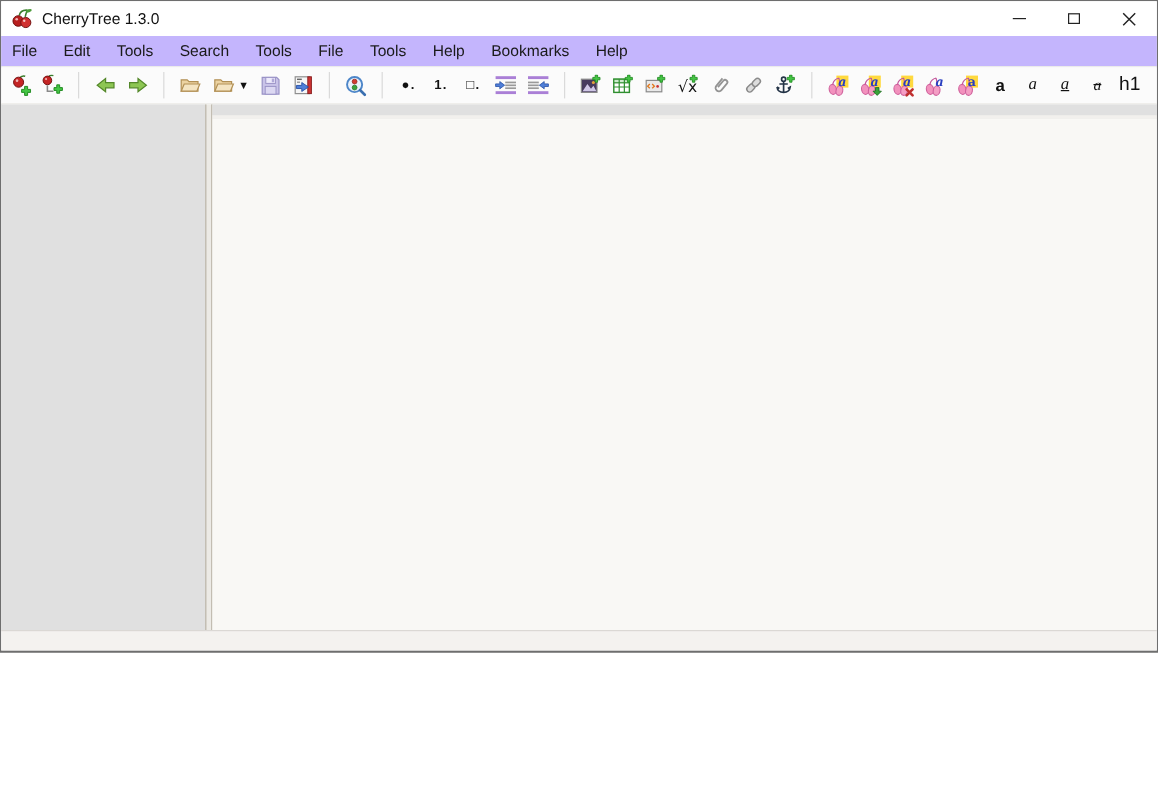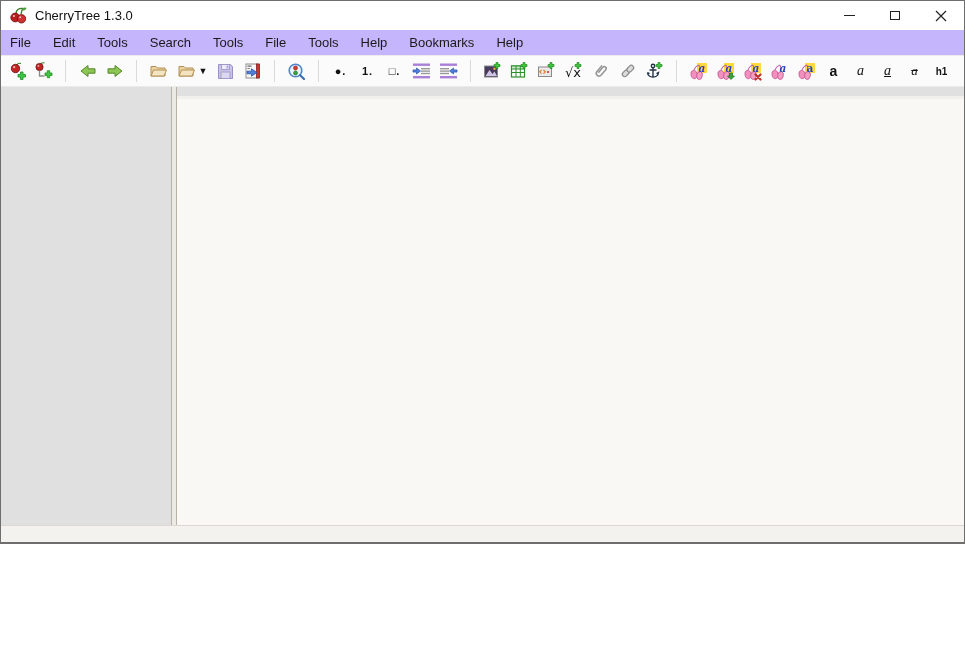--- a/index.html
+++ b/index.html
@@ -27,21 +27,21 @@
              border-bottom:1px solid #eceae7; flex:0 0 auto; }
   .tbtn { width:27px; height:27px; display:flex; align-items:center; justify-content:center; flex:0 0 auto; }
   .tbtn.wide { width:40px; }
   .tbtn svg { display:block; }
   .tsep { width:1px; height:22px; background:#dadada; margin:0 8px; flex:0 0 auto; }
   .tglyph { font-size:11px; font-weight:bold; color:#111; letter-spacing:1px; }
   .fmt-a { font-size:14px; color:#111; font-weight:bold; }
   .fmt-a.italic { font-weight:normal; font-style:italic; font-family:"Liberation Serif", serif; }
   .fmt-a.underline { font-weight:normal; text-decoration:underline; font-style:italic; font-family:"Liberation Serif", serif; }
   .fmt-a.strike { font-weight:normal; text-decoration:line-through; font-style:italic; font-family:"Liberation Serif", serif; font-size:13px; }
-  .h1-glyph { font-size:10px; font-weight:bold; color:#111; }
+  .h1-glyph { font-size:16px; font-weight:normal; color:#111; }
   .dd-glyph { font-size:9px; color:#111; }
   .dd-glyph.in-btn { margin-left:3px; }
 
   
   .main { flex:1 1 auto; display:flex; min-height:0; }
   .tree-panel { width:170px; background:#e0e0e0; flex:0 0 auto; }
   .splitter { width:6px; background:#eceae5; border-left:1px solid #b9b2a6; border-right:1px solid #b9b2a6; flex:0 0 auto; }
   .content { flex:1 1 auto; display:flex; flex-direction:column; min-width:0; }
   .content-topband { height:12px; background:#e0e0e0; border-bottom:3px solid #f2f0ed; flex:0 0 auto; }
   .editor { flex:1 1 auto; background:#f9f8f5; }

